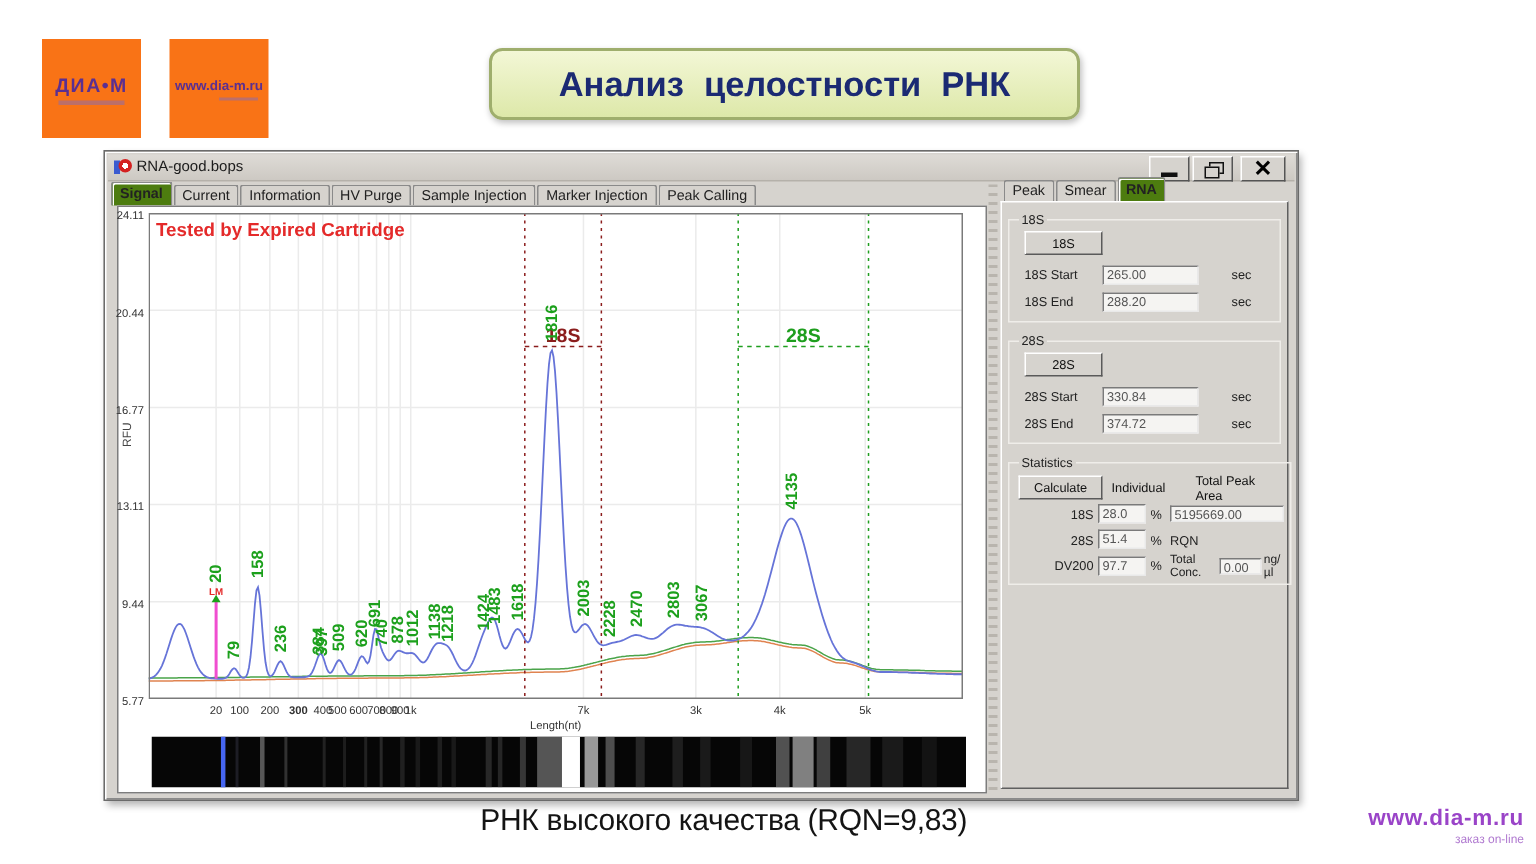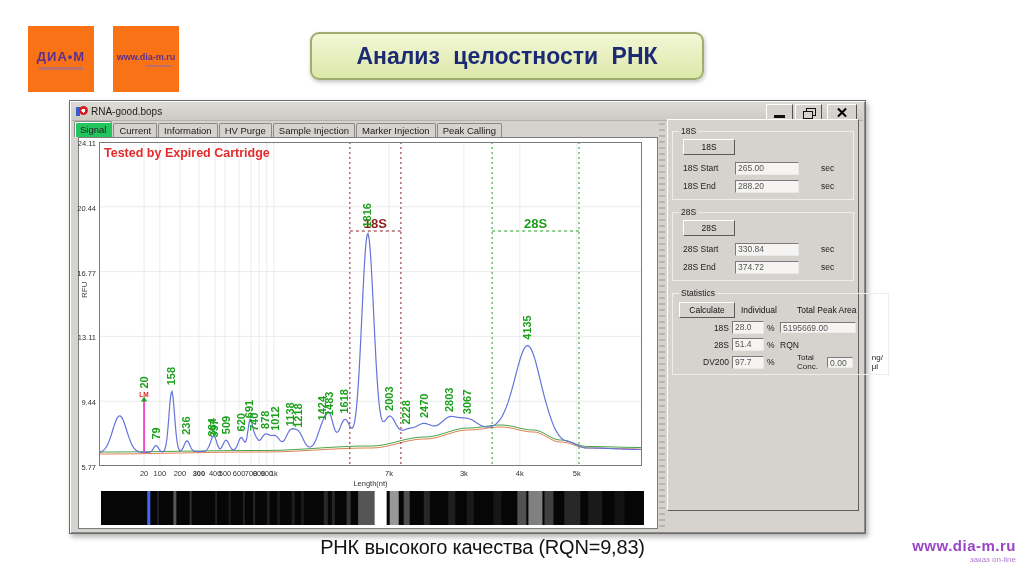--- a/index.html
+++ b/index.html
@@ -9,21 +9,21 @@
   
   .logo{position:absolute;width:66px;height:66px;background:#f97316;display:flex;
         flex-direction:column;align-items:center;justify-content:center;}
   .logo1{left:28px;top:26px;}
   .logo2{left:113px;top:26px;}
   .logo-text{color:#5b2f91;font-weight:bold;font-size:13px;letter-spacing:1px;}
   .logo-text2{color:#5b2f91;font-weight:bold;font-size:9px;}
   .logo-tagline{width:44px;height:3px;background:#8a6bb0;opacity:.55;margin-top:3px;}
   .logo-tagline2{width:26px;height:2px;background:#8a6bb0;opacity:.55;margin-top:3px;margin-left:26px;}
 
-  .banner{position:absolute;left:310px;top:32px;width:390px;height:44px;border-radius:9px;
+  .banner{position:absolute;left:326px;top:32px;width:390px;height:44px;border-radius:9px;
           background:linear-gradient(180deg,#f3f7d6,#dde8a9);border:2px solid #9fae6d;
           box-shadow:1px 2px 4px rgba(0,0,0,.25);display:flex;align-items:center;justify-content:center;}
   .banner span{color:#1b2a73;font-weight:bold;font-size:23px;word-spacing:7px;}
 
   .caption{position:absolute;left:85px;top:536px;width:795px;text-align:center;
            font-size:20px;color:#141414;letter-spacing:-.2px;}
   .watermark{position:absolute;right:8px;top:537px;text-align:right;}
   .watermark .w1{color:#9a44c8;font-weight:bold;font-size:15px;letter-spacing:.5px;}
   .watermark .w2{color:#b07ad0;font-size:8px;margin-top:1px;}
 
@@ -43,21 +43,21 @@
   .min-glyph{width:11px;height:3px;background:#111;margin-top:8px;}
   .restore-glyph{width:11px;height:9px;position:relative;}
   .restore-glyph:before{content:"";position:absolute;left:3px;top:0;width:8px;height:6px;border:1.5px solid #111;}
   .restore-glyph:after{content:"";position:absolute;left:0;top:3px;width:8px;height:6px;border:1.5px solid #111;background:#d6d3ce;}
   .wbtn.close{margin-left:3px;width:30px;}
   .close-glyph{font-size:15px;font-weight:bold;color:#000;line-height:1;}
 
   .main-tabs{position:absolute;left:4px;top:21px;display:flex;align-items:flex-end;height:15px;}
   .tab{font-size:9.5px;color:#222;background:#d6d3ce;border:1px solid #8a8a8a;border-bottom:none;
        padding:1px 5px 1px 5px;margin-right:1px;border-radius:2px 2px 0 0;height:11px;line-height:11px;cursor:pointer;}
-  .tab.active{background:#22c55e;height:13px;line-height:13px;box-shadow:inset 1px 1px 0 #fff;font-weight:normal;}
+  .tab.active{background:#4d7c0f;height:13px;line-height:13px;box-shadow:inset 1px 1px 0 #fff;font-weight:bold;}
 
   .chart-panel{position:absolute;left:8px;top:36px;width:578px;height:390px;background:#fff;
                border:1px solid #7d7d7d;}
   .ylabel{position:absolute;left:1px;top:160px;transform:rotate(-90deg);transform-origin:left top;
           font-size:8px;color:#444;}
   .yticks{position:absolute;left:0;top:4px;width:18px;height:324px;}
   .yticks span{position:absolute;right:1px;font-size:7.5px;color:#333;}
   #plot{position:absolute;left:20px;top:4px;width:543px;height:324px;}
   .xticks{position:absolute;left:20px;top:331px;width:543px;height:10px;}
   .xticks span{position:absolute;font-size:7.5px;color:#333;transform:translateX(-50%);white-space:nowrap;}
@@ -86,21 +86,21 @@
   .funit{color:#222;margin-left:14px;}
 
   .stats-head{display:grid;grid-template-columns:58px 52px 1fr;column-gap:4px;align-items:center;height:19px;font-size:8.5px;color:#111;}
   .stats-head .btn{width:56px;text-align:center;}
   .srow{display:grid;grid-template-columns:50px 32px 10px 1fr;column-gap:3px;align-items:center;
         height:17px;font-size:8.5px;color:#222;}
   .srow .lab{text-align:right;}
   .wide{width:76px;box-sizing:border-box;}
   .cell4{display:flex;align-items:center;gap:2px;}
   .tc-box{width:34px;box-sizing:border-box;}
-  .tiny{font-size:8px;margin-left:17px;}
+  .tiny{font-size:8px;}
 </style>
 </head>
 <body>
 
 <div class="logo logo1">
   <div class="logo-text">ДИА•М</div>
   <div class="logo-tagline"></div>
 </div>
 <div class="logo logo2">
   <div class="logo-text2">www.dia-m.ru</div>
@@ -263,20 +263,25 @@
         <rect x="443.47499999999997" y="0" width="9" height="34" fill="#7a7a7a" opacity="0.5"></rect>
         <rect x="463.324" y="0" width="16" height="34" fill="#5a5a5a" opacity="0.4"></rect>
         <rect x="487.13" y="0" width="14" height="34" fill="#4a4a4a" opacity="0.3"></rect>
         <rect x="513.5649999999999" y="0" width="10" height="34" fill="#3a3a3a" opacity="0.25"></rect>
       </svg>
   </div>
 
   <div class="splitter"></div>
 
   <div class="right-panel">
+    <div class="rp-tabs">
+      <div class="tab">Peak</div>
+      <div class="tab">Smear</div>
+      <div class="tab active">RNA</div>
+    </div>
     <div class="rp-body">
 
 
       <fieldset class="group">
         <legend>18S</legend>
         <button class="btn small-btn">18S</button>
         <div class="frow">
           <span class="flabel">18S Start</span>
           <span class="fbox">265.00</span>
           <span class="funit">sec</span>

